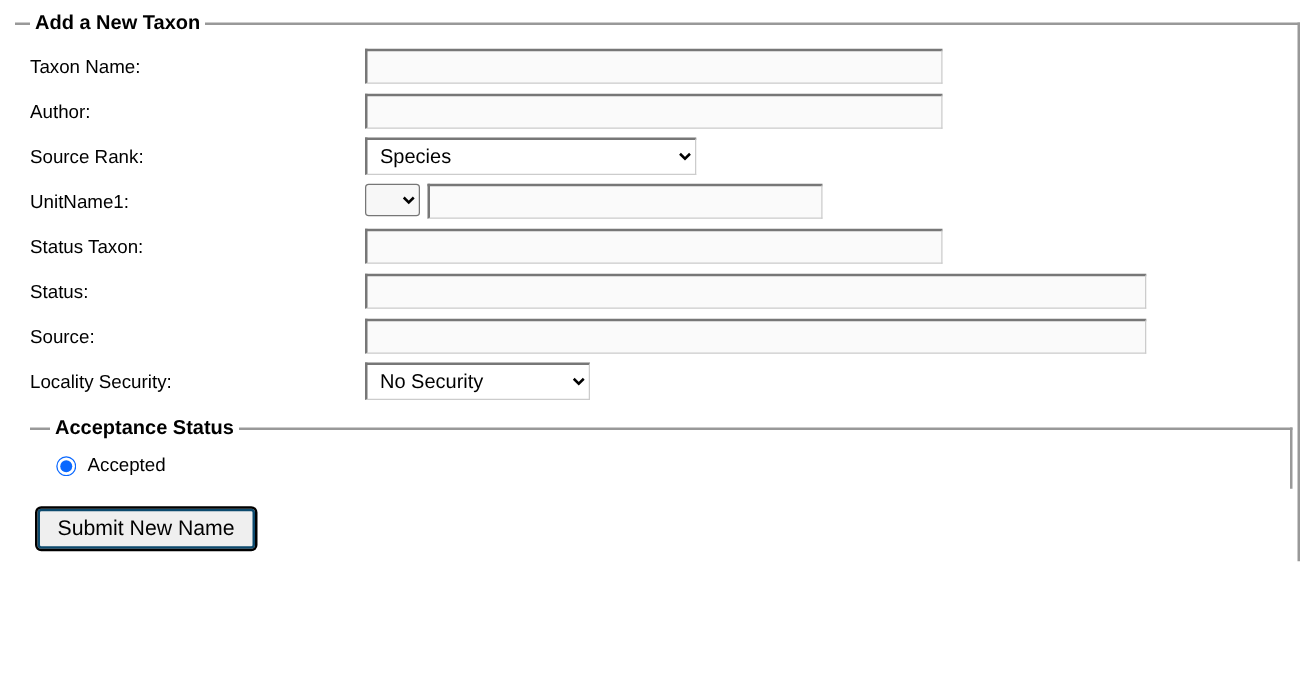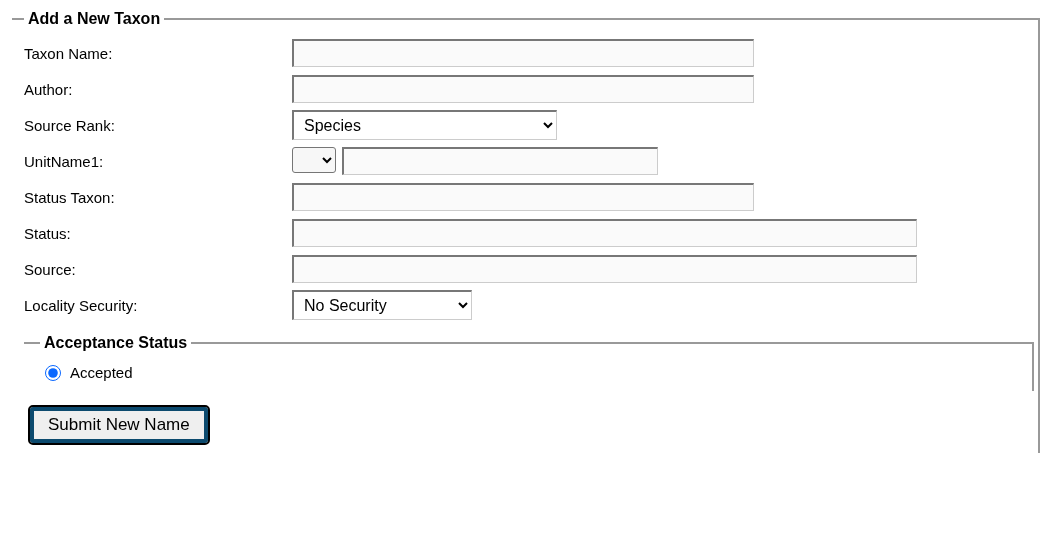--- a/index.html
+++ b/index.html
@@ -94,21 +94,21 @@
   }
   input[type=radio] {
     width: 16px;
     height: 16px;
     accent-color: #0a68ff;
   }
   button.submit {
     font-size: 17px;
     padding: 4px 14px;
     background: #efefef;
-    border: 4px solid #0c4a6e;
+    border: 2px solid #0c4a6e;
     border-radius: 3px;
     outline: 2px solid #000;
     outline-offset: 0;
     margin: 4px 0 0 6px;
     cursor: pointer;
   }
 </style>
 </head>
 <body>
 

